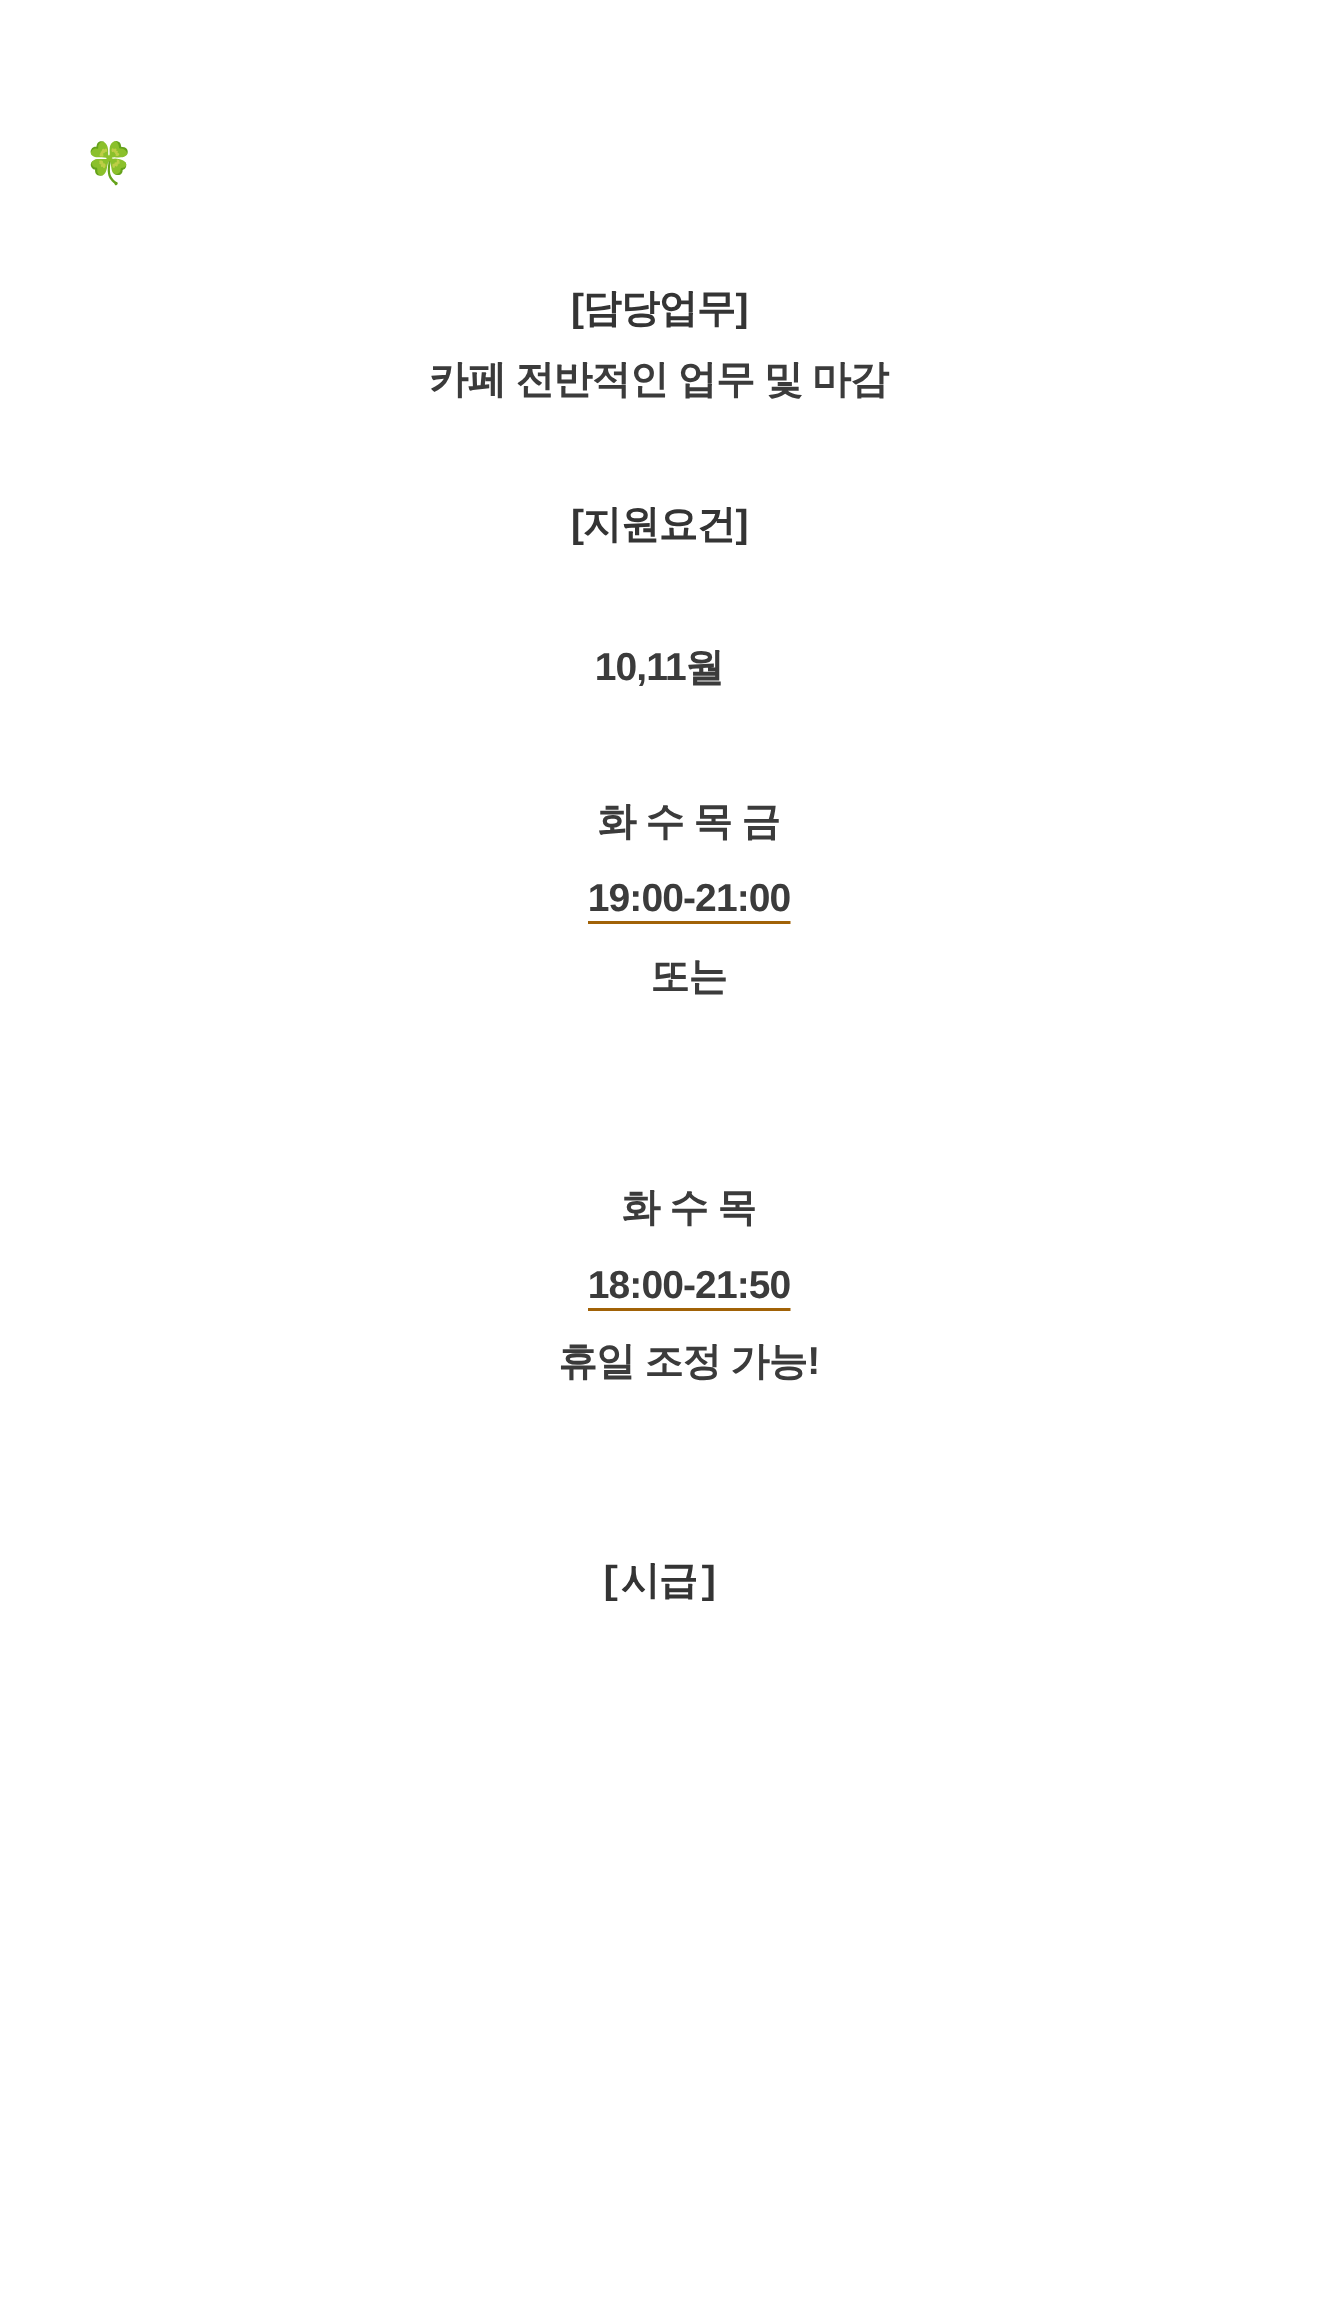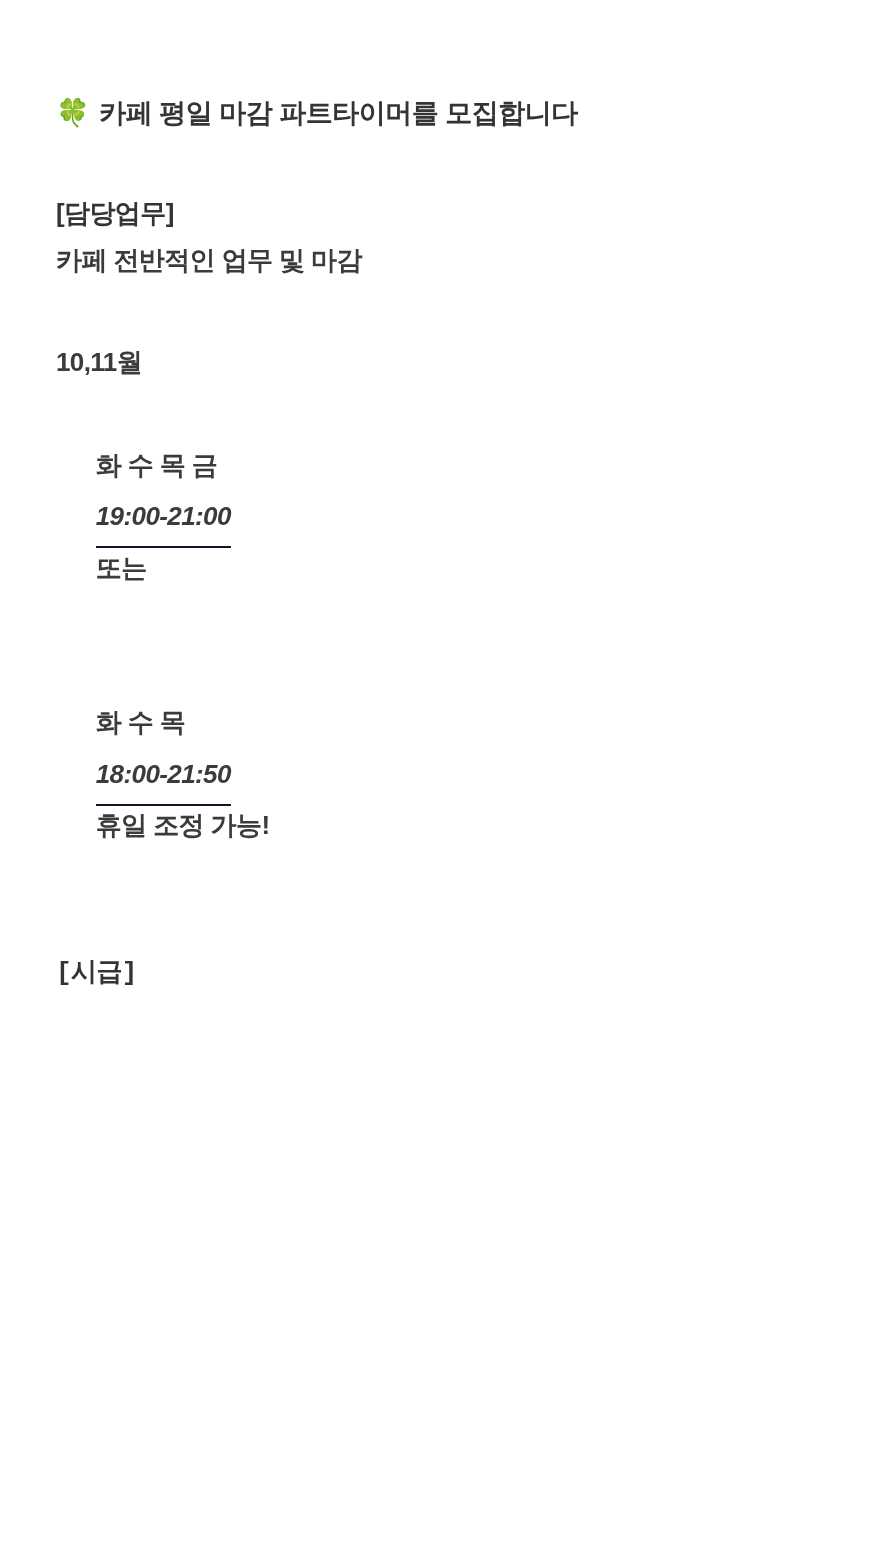--- a/index.html
+++ b/index.html
@@ -31,20 +31,21 @@
     gap: 10px;
     margin: 0 0 62px 0;
     line-height: 1.3;
   }
   .title .emoji {
     font-size: 27px;
     line-height: 1;
   }
   .section {
     margin-bottom: 50px;
+    text-align: center;
   }
   .section:last-child {
     margin-bottom: 0;
     font-family: Liberation Mono, monospace;
   }
   .heading {
     font-size: 26px;
     font-weight: 700;
     color: #343434;
     letter-spacing: -0.6px;
@@ -57,45 +58,44 @@
     color: #3b3b3b;
     letter-spacing: -0.6px;
     line-height: 1.98;
     margin: 0;
     white-space: pre-wrap;
   }
   .line.wrap {
     line-height: 1.98;
   }
   .time-underline {
-    border-bottom: 2px solid #0f172a;
-    padding-bottom: 15px;
-    font-style: italic;
+    border-bottom: 2px solid #a16207;
+    padding-bottom: 1px;
   }
   .heart {
     color: #e8e8e8;
     font-size: 24px;
   }
 </style>
 </head>
 <body>
 
 <div class="page">
 
   <h1 class="title">
     <span class="emoji">🍀</span>
-    <span>카페 평일 마감 파트타이머를 모집합니다</span>
   </h1>
 
   <div class="section">
     <p class="heading">[담당업무]</p>
     <p class="line">카페 전반적인 업무 및 마감</p>
   </div>
 
   <div class="section">
+    <p class="heading">[지원요건]</p>
   </div>
 
   <div class="section">
     <p class="line">10,11월</p>
     <p class="line">
       <span>화 수 목 금</span>
       <span class="time-underline">19:00-21:00</span>
       <span>또는</span>
     </p>
     <p class="line">

